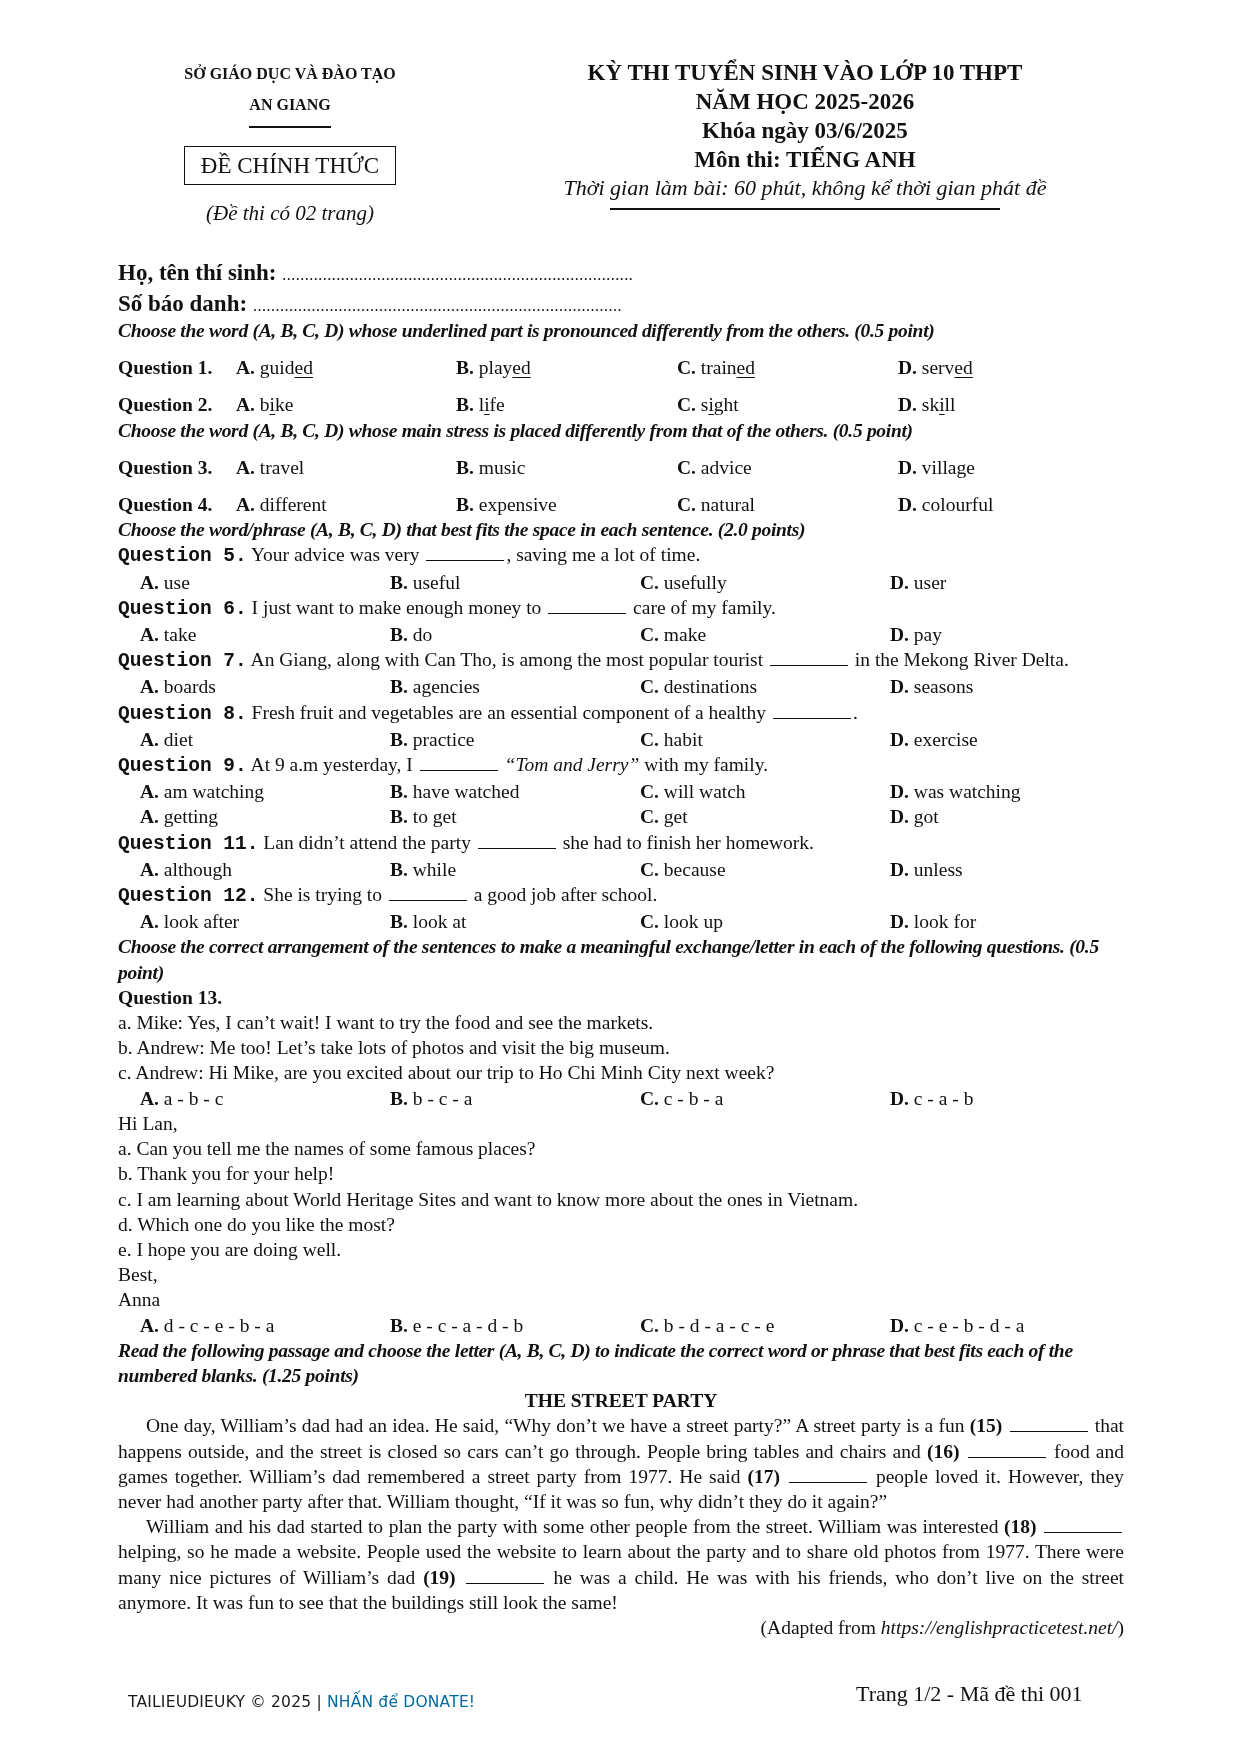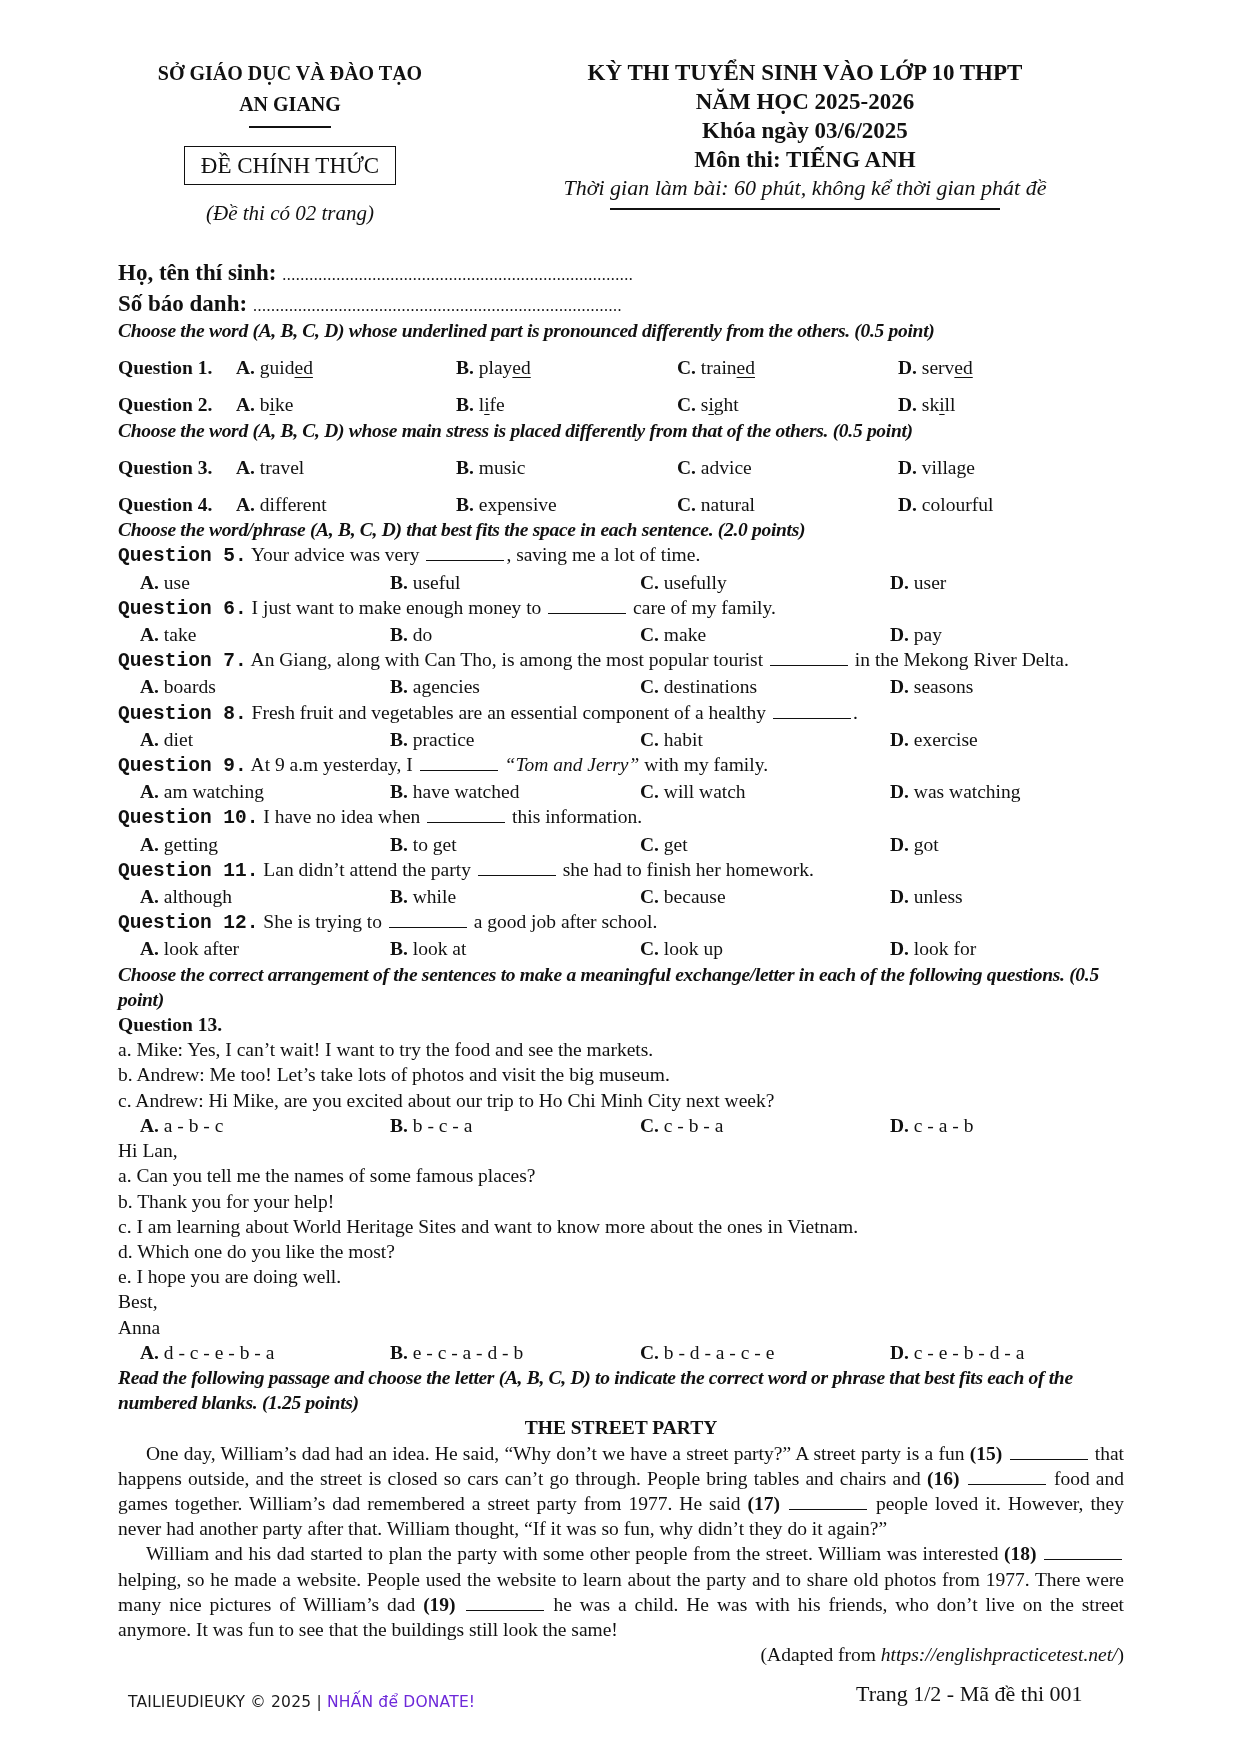--- a/index.html
+++ b/index.html
@@ -5,21 +5,21 @@
   html, body { margin: 0; padding: 0; background: #ffffff; }
   body {
     width: 1241px; height: 1755px; position: relative; overflow: hidden;
     font-family: "Liberation Serif", "DejaVu Serif", serif;
     color: #111111;
   }
   .page { position: absolute; left: 0; top: 0; width: 1241px; height: 1755px; }
 
   
   .hdr-left { position: absolute; left: 110px; top: 58px; width: 360px; text-align: center; }
-  .hdr-left .org { font-weight: bold; font-size: 20px; line-height: 31px; }
+  .hdr-left .org { font-weight: bold; font-size: 16px; line-height: 31px; }
   .hdr-left .rule { width: 82px; height: 2px; background: #111; margin: 6px auto 0; }
   .hdr-left .official {
     display: inline-block; margin-top: 18px; border: 1.5px solid #111;
     padding: 5px 16px 4px; font-size: 23px; line-height: 28px;
   }
   .hdr-left .pages { font-style: italic; font-size: 21px; margin-top: 16px; }
 
   .hdr-right { position: absolute; left: 505px; top: 58px; width: 600px; text-align: center; }
   .hdr-right .l { font-weight: bold; font-size: 23px; line-height: 29px; }
   .hdr-right .time { font-style: italic; font-size: 22px; line-height: 28px; }
@@ -52,21 +52,21 @@
   .para { text-align: justify; text-indent: 28px; }
   .source { text-align: right; }
   .source i { font-style: italic; }
 
   
   .footer-left {
     position: absolute; left: 128px; top: 1693px;
     font-family: "DejaVu Sans", "Liberation Sans", sans-serif; font-size: 15.5px; letter-spacing: 0.2px;
     color: #1a1a1a;
   }
-  .footer-left .donate { color: #6d28d9; }
+  .footer-left .donate { color: #0369a1; }
   .footer-right { position: absolute; left: 856px; top: 1681px; font-size: 22px; }
 </style>
 </head>
 <body>
 
 <div class="page">
 
   <div class="hdr-left">
     <div class="org">SỞ GIÁO DỤC VÀ ĐÀO TẠO</div>
     <div class="org">AN GIANG</div>
@@ -179,21 +179,20 @@
         <div>
           <div class="qstem"><b>Question 9.</b> <span>At 9 a.m yesterday, I</span> <span class="blank"></span> <i>“Tom and Jerry”</i><span> with my family.</span></div>
           <div class="opts">
             <span class="o o1"><b>A.</b> <span>am watching</span></span>
             <span class="o o2"><b>B.</b> <span>have watched</span></span>
             <span class="o o3"><b>C.</b> <span>will watch</span></span>
             <span class="o o4"><b>D.</b> <span>was watching</span></span>
           </div>
         </div>
         <div>
-          <div class="qstem"><b>Question 10.</b> <span>I have no idea when</span> <span class="blank"></span> <span>this information.</span></div>
           <div class="opts">
             <span class="o o1"><b>A.</b> <span>getting</span></span>
             <span class="o o2"><b>B.</b> <span>to get</span></span>
             <span class="o o3"><b>C.</b> <span>get</span></span>
             <span class="o o4"><b>D.</b> <span>got</span></span>
           </div>
         </div>
         <div>
           <div class="qstem"><b>Question 11.</b> <span>Lan didn’t attend the party</span> <span class="blank"></span> <span> she had to finish her homework.</span></div>
           <div class="opts">

